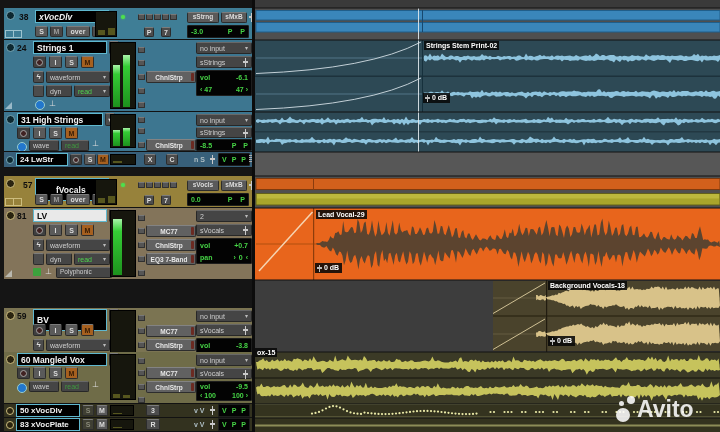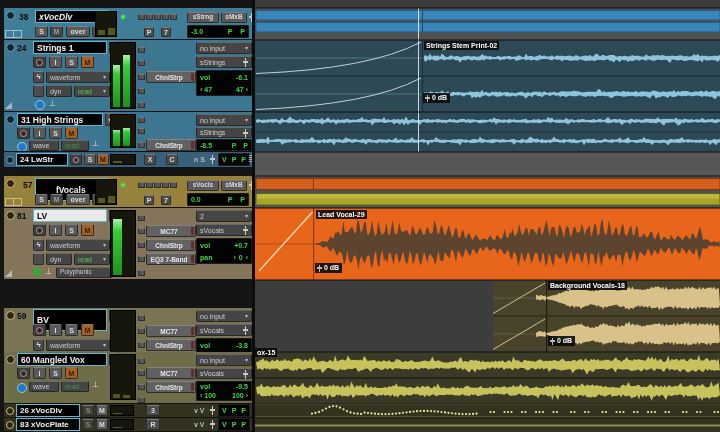--- a/index.html
+++ b/index.html
@@ -504,21 +504,21 @@
           </div>
           <div class="rw">
             <span>‹ 100</span>
             <span>100 ›</span>
           </div>
         </div>
       </div>
       <div class="t-row" style="top: 404px; height: 14px; background: rgb(51, 50, 31);">
         <div class="circ v" style="left: 2px; top: 3px; width: 8px; height: 8px;"></div>
         <div class="nbx" style="left: 12px; top: 0px; width: 64px; height: 13px; font-size: 8px;">
-          <span>26 xVocDlv</span>
+          <span>50 xVocDlv</span>
         </div>
         <div class="b" style="left: 78px; top: 1px; width: 12px; height: 11px; background: rgb(63, 63, 51); color: rgb(138, 138, 122);">S</div>
         <div class="b" style="left: 92px; top: 1px; width: 12px; height: 11px;">M</div>
         <div class="mtr" style="left: 106px; top: 1px; width: 24px; height: 11px;">
           <div class="mbar dimb" style="left: 2px; width: 9px; height: 14%;"></div>
         </div>
         <div class="b" style="left: 142px; top: 1px; width: 14px; height: 11px; background: rgb(76, 76, 76);">3</div>
         <div class="flags" style="left: 190px; top: 3px;">v V</div>
         <span class="fad" style="left: 206px; top: 2px;">
           <i></i>
@@ -727,13 +727,19 @@
       <div class="gain" style="left: 548px; top: 336px;">
         <span class="fic">
           <i></i>
           <b></b>
         </span>
         <span>0 dB</span>
       </div>
       <div class="chip" style="left: 255px; top: 348px;">ox-15</div>
     </div>
   <div class="vdiv"></div>
+  <div class="wm" style="left:616px;top:394px;width:104px;height:34px;">
+    <span class="c" style="left:3px;top:7px;width:5px;height:5px;"></span>
+    <span class="c" style="left:11px;top:2px;width:8px;height:8px;"></span>
+    <span class="c" style="left:0px;top:14px;width:14px;height:14px;"></span>
+    <span class="tx">Avito</span>
+  </div>
 </div>
 
 </body></html>

